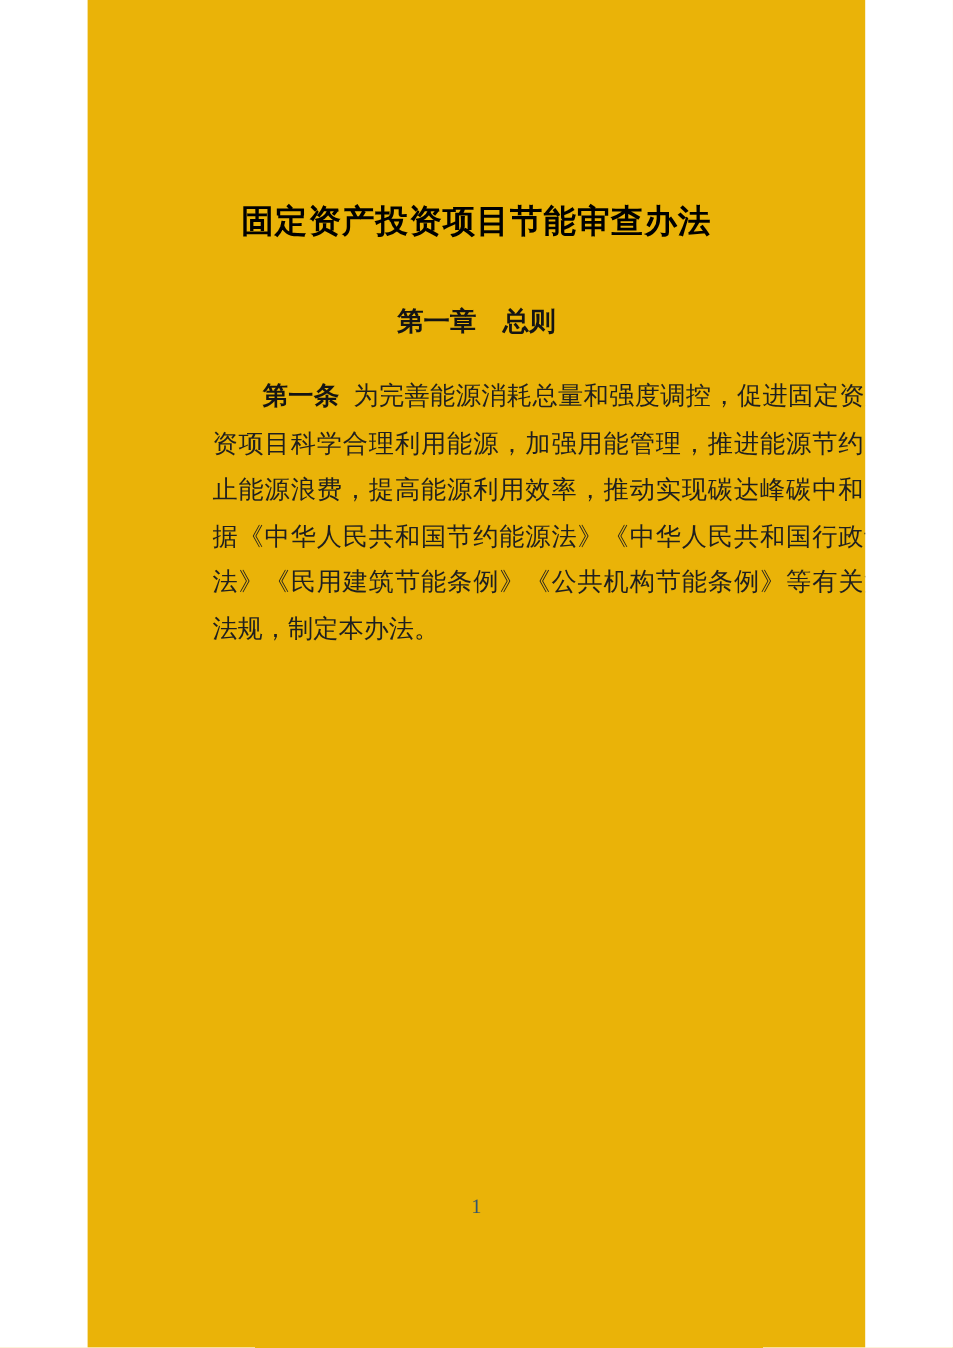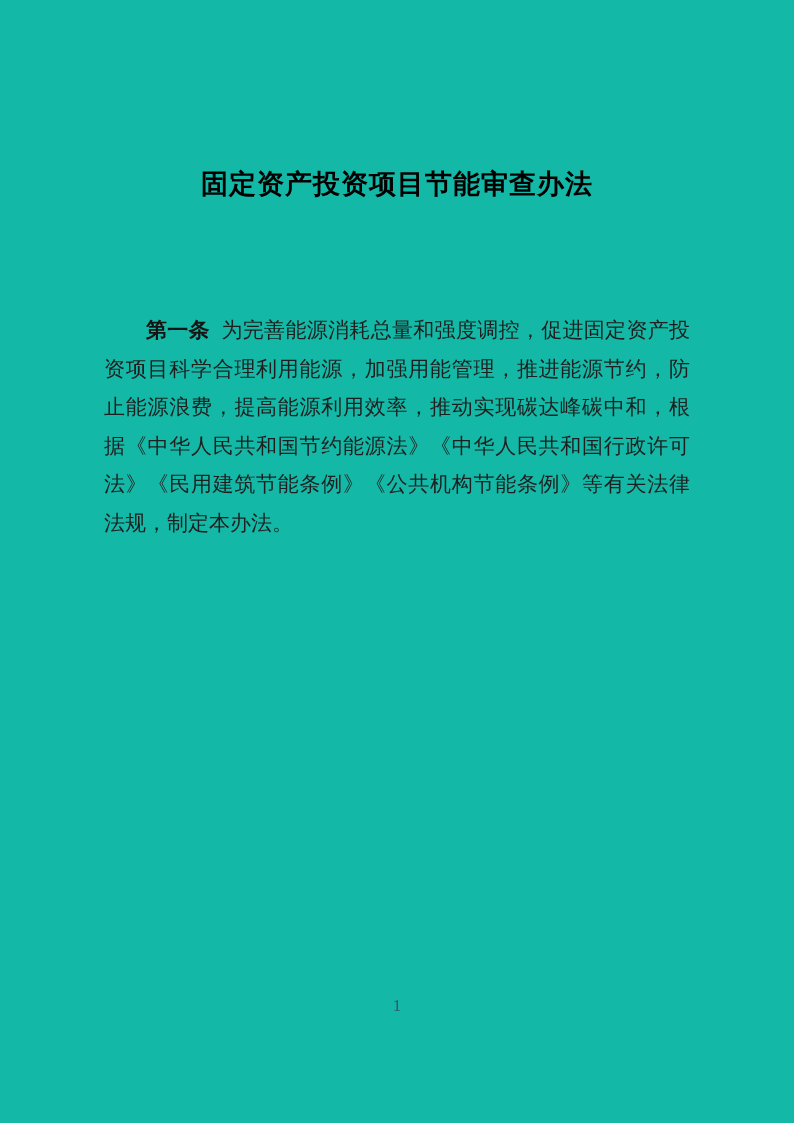--- a/index.html
+++ b/index.html
@@ -2,24 +2,24 @@
 <html><head>
 <meta charset="utf-8">
 <style>
   html, body {
     margin: 0;
     padding: 0;
     background: #ffffff;
   }
   .page {
     position: relative;
-    width: 794px;
+    width: 648px;
     height: 1123px;
     margin: 0 auto;
-    background: #14b8a6;
+    background: #eab308;
     overflow: hidden;
     font-family: "Liberation Serif", serif;
   }
   .doc-title {
     position: absolute;
     top: 166px;
     left: 0;
     right: 0;
     margin: 0;
     text-align: center;
@@ -75,20 +75,21 @@
     font-family: "Liberation Serif", serif;
   }
 </style>
 </head>
 <body>
 
 <div class="page">
 
   <h1 class="doc-title">固定资产投资项目节能审查办法</h1>
 
+  <h2 class="chapter-heading">第一章　总则</h2>
 
   <div class="body-block">
 
     <p>
       <span class="para-label">第一条</span><span>为完善能源消耗总量和强度调控，促进固定资产投资项目科学合理利用能源，加强用能管理，推进能源节约，防止能源浪费，提高能源利用效率，推动实现碳达峰碳中和，根据《中华人民共和国节约能源法》《中华人民共和国行政许可法》《民用建筑节能条例》《公共机构节能条例》等有关法律法规，制定本办法。</span>
     </p>
 
 
 
   </div>

